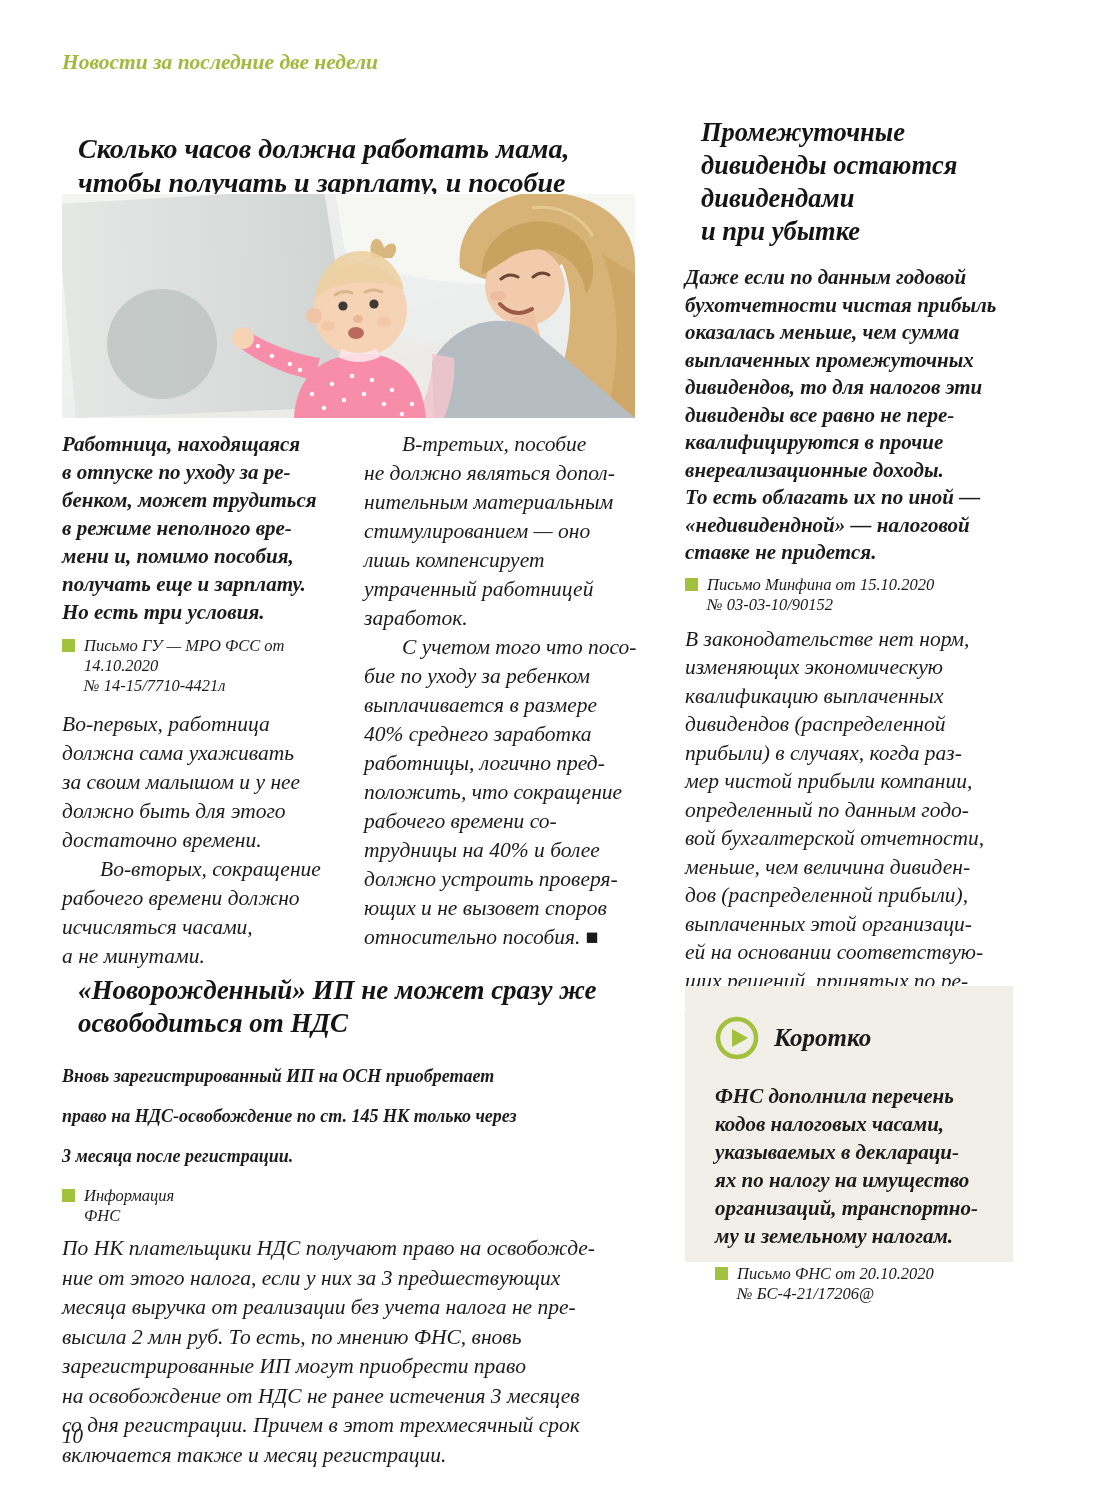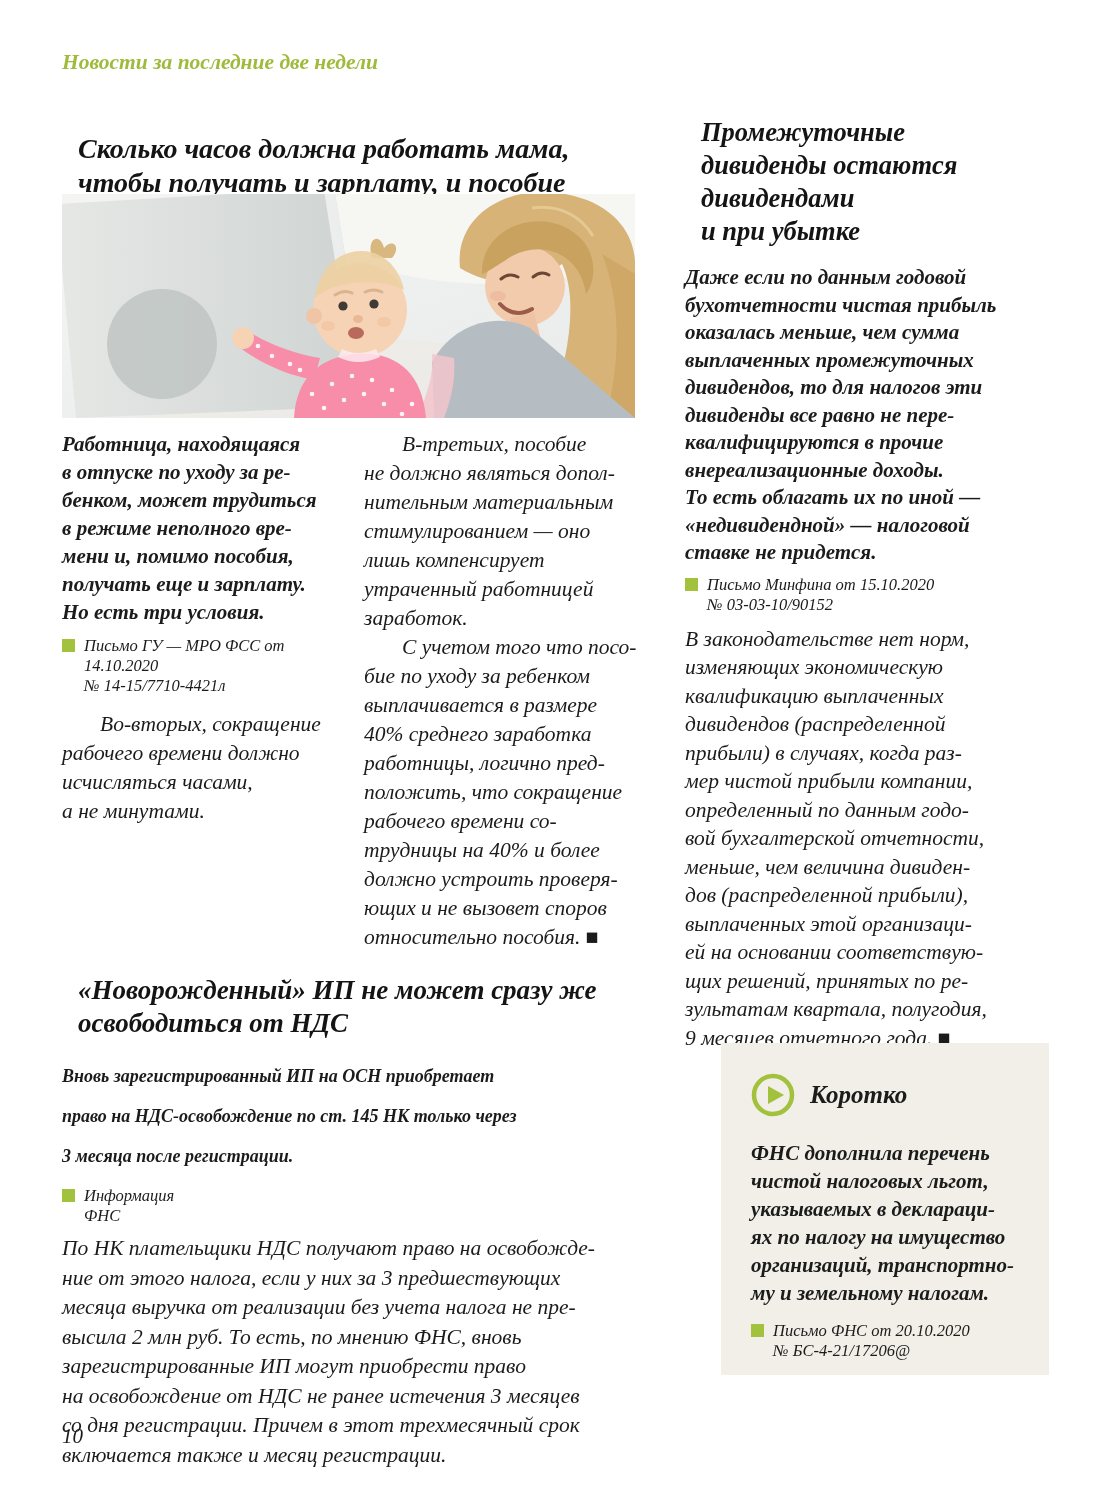--- a/index.html
+++ b/index.html
@@ -32,22 +32,22 @@
   .a2 .lead { margin-top:10px; font-size:18px; line-height:40px; }
   .a2 .ref { margin-top:10px; }
   .a2 .body { margin-top:8px; line-height:29.5px; }
 
   .a3 { position:absolute; left:685px; top:100px; width:335px; }
   .a3 .title { font-size:26.5px; line-height:33px; }
   .a3 .lead { margin-top:10px; line-height:27.5px; }
   .a3 .ref { margin:8px 0 10px; }
   .a3 .body { line-height:28.5px; }
 
-  .box { position:absolute; left:685px; top:1043px; width:328px; height:332px;
-         background:#f1efe8; box-sizing:border-box; padding:30px 22px 0 30px;margin-left:36px; }
+  .box { position:absolute; left:685px; top:986px; width:328px; height:276px;
+         background:#f1efe8; box-sizing:border-box; padding:30px 22px 0 30px; }
   .box-head { display:flex; align-items:center; gap:15px; }
   .play-icon { width:44px; height:44px; flex:none; }
   .play-icon svg { display:block; width:44px; height:44px; }
   .box-title { font-size:25px; font-weight:bold; }
   .box-body { margin-top:22px; font-size:21px; line-height:28px; font-weight:bold; white-space:pre-line; }
   .box .ref { margin-top:14px; }
 
   .page-number { position:absolute; left:62px; top:1424px; font-size:21px; }
 </style>
 </head>
@@ -136,20 +136,25 @@
 бенком, может трудиться
 в режиме неполного вре-
 мени и, помимо пособия,
 получать еще и зарплату.
 Но есть три условия.</p>
       <div class="ref">
         <span class="bullet"></span>
         <span class="ref-text">Письмо ГУ — МРО ФСС от 14.10.2020
 № 14-15/7710-4421л</span>
       </div>
+      <p class="body">Во-первых, работница
+должна сама ухаживать
+за своим малышом и у нее
+должно быть для этого
+достаточно времени.</p>
       <p class="body indent">Во-вторых, сокращение
 рабочего времени должно
 исчисляться часами,
 а не минутами.</p>
     </div>
     <div class="col2">
       <p class="body indent">В-третьих, пособие
 не должно являться допол-
 нительным материальным
 стимулированием — оно
@@ -233,21 +238,21 @@
     <div class="box-head">
       <span class="play-icon">
         <svg viewBox="0 0 44 44">
           <circle cx="22" cy="22" r="19" fill="none" stroke="#a2c13c" stroke-width="4.5"></circle>
           <path d="M17,13 L33,22 L17,31 Z" fill="#a2c13c"></path>
         </svg>
       </span>
       <span class="box-title">Коротко</span>
     </div>
     <p class="box-body">ФНС дополнила перечень
-чистой налоговых льгот,
+кодов налоговых часами,
 указываемых в деклараци-
 ях по налогу на имущество
 организаций, транспортно-
 му и земельному налогам.</p>
     <div class="ref">
       <span class="bullet"></span>
       <span class="ref-text">Письмо ФНС от 20.10.2020
 № БС-4-21/17206@</span>
     </div>
   </aside>

